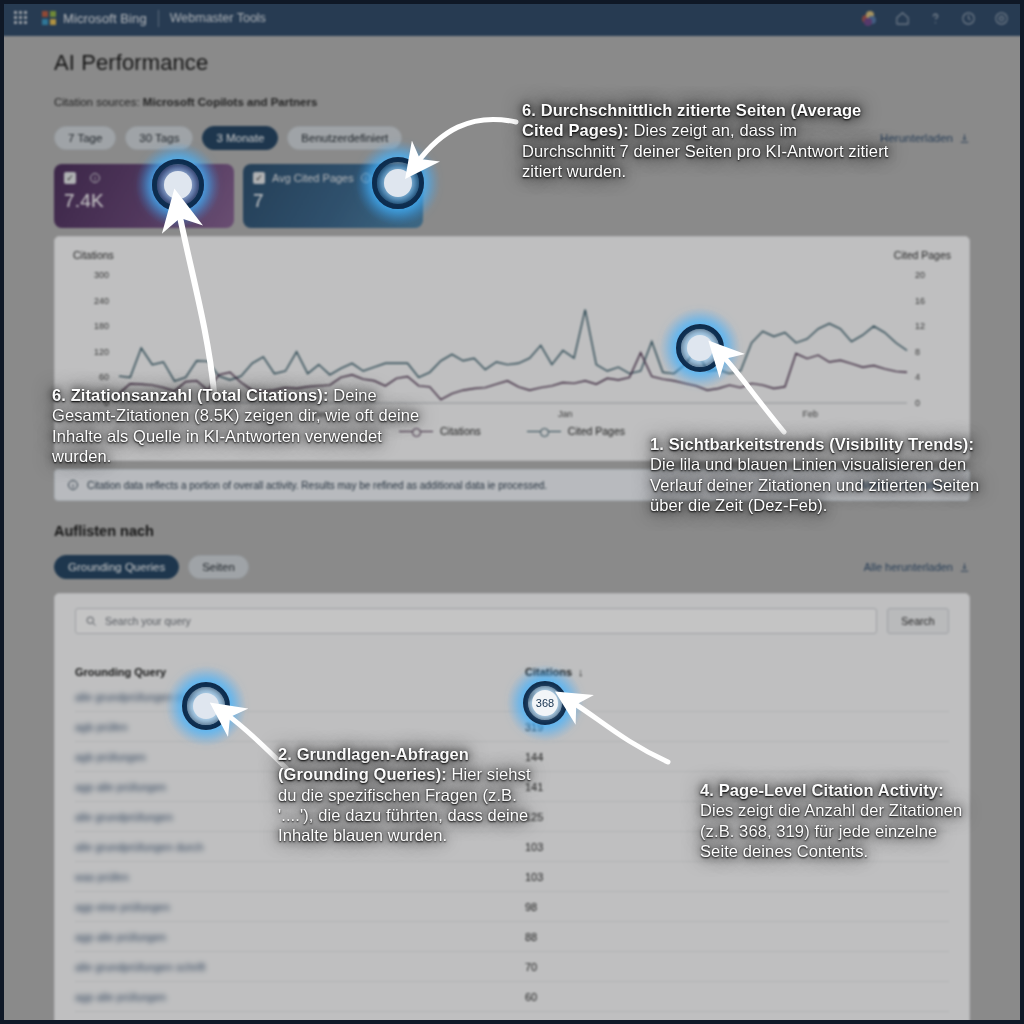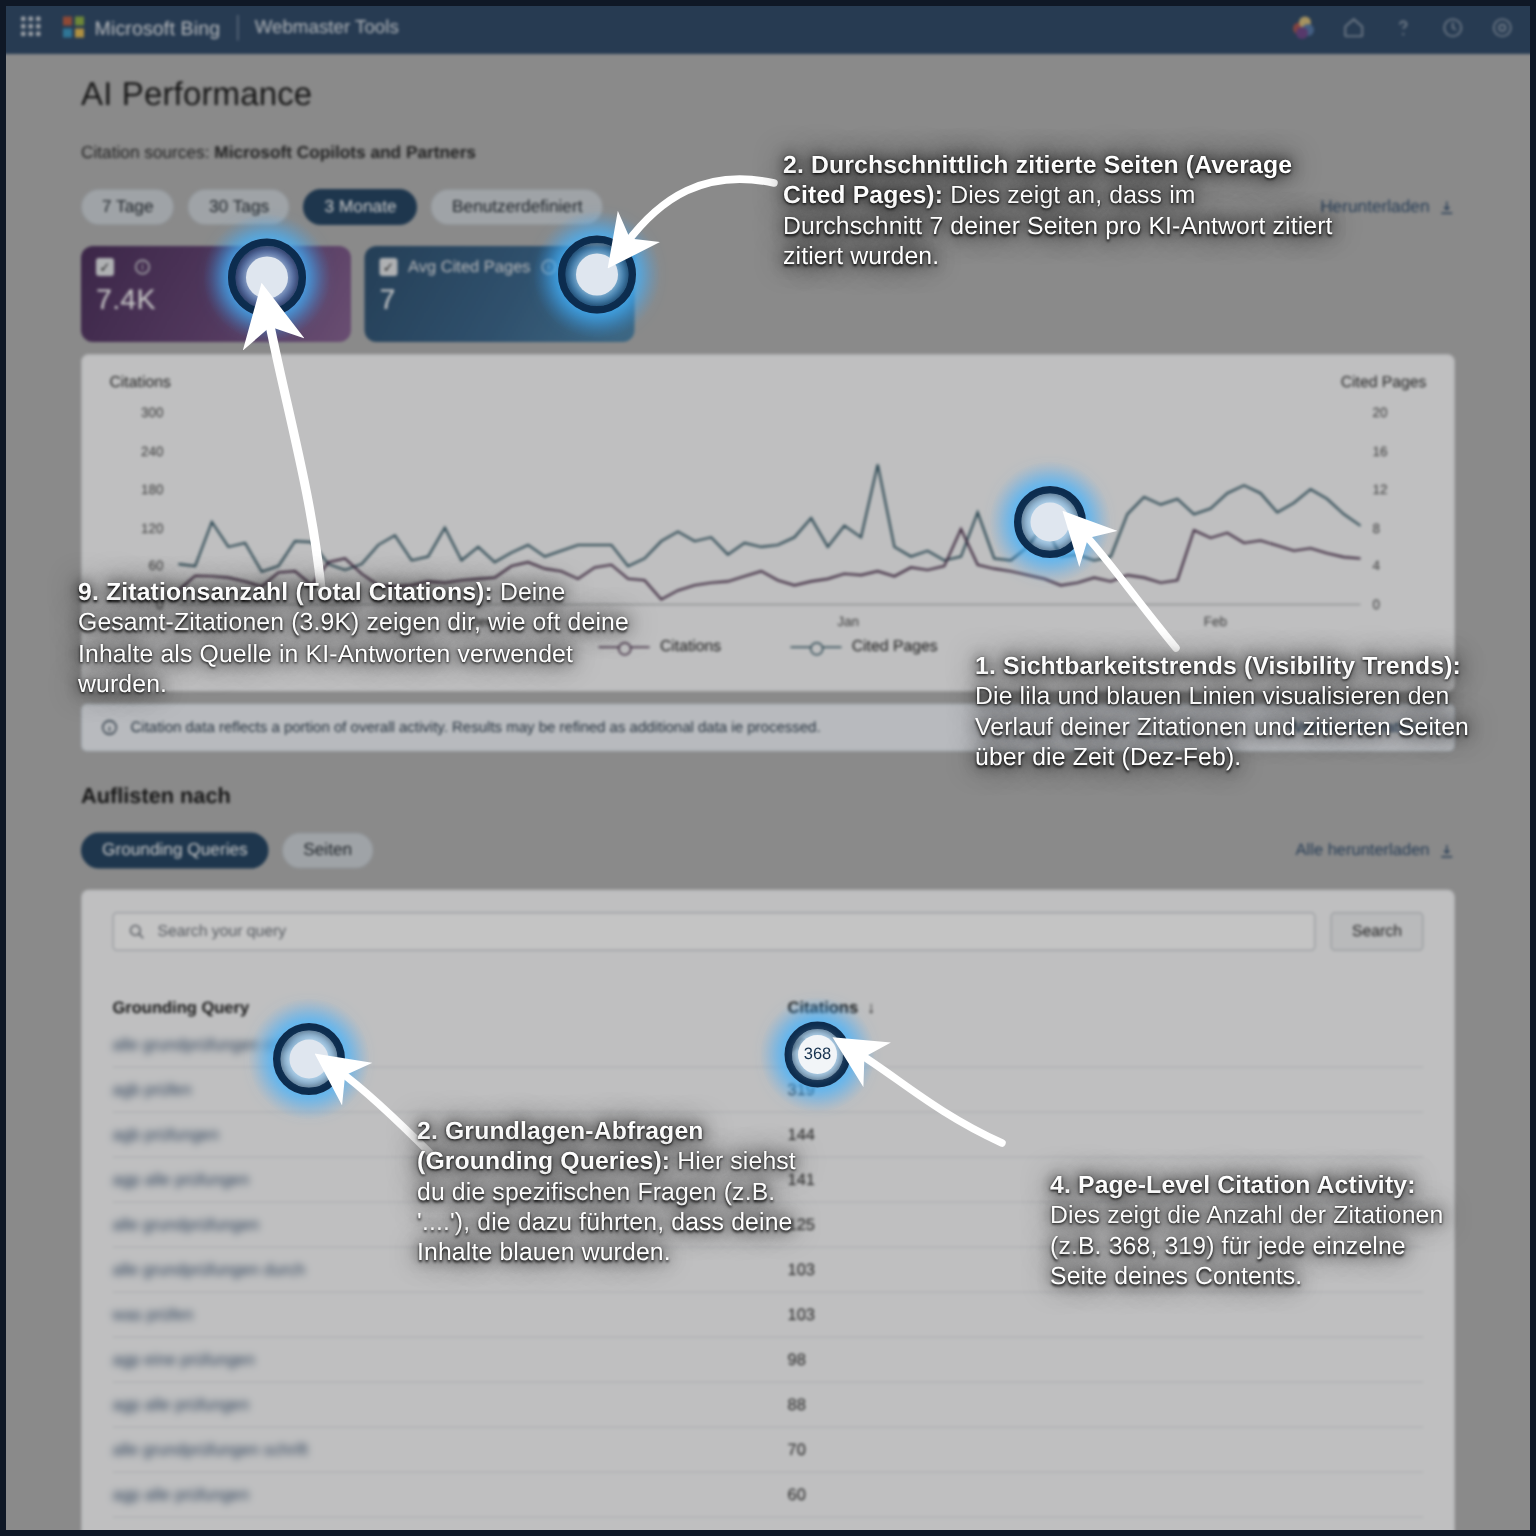--- a/index.html
+++ b/index.html
@@ -440,27 +440,27 @@
   <path d="M214,392 C208,330 190,268 179,212" stroke="#fff" stroke-width="6" fill="none" stroke-linecap="round" marker-end="url(#ah)"></path>
 
   <path d="M784,432 C756,398 738,372 722,355" stroke="#fff" stroke-width="5" fill="none" stroke-linecap="round" marker-end="url(#ah)"></path>
 
   <path d="M290,772 C262,744 240,724 226,714" stroke="#fff" stroke-width="5" fill="none" stroke-linecap="round" marker-end="url(#ah)"></path>
 
   <path d="M668,762 C624,742 598,718 572,702" stroke="#fff" stroke-width="5" fill="none" stroke-linecap="round" marker-end="url(#ah)"></path>
 </svg>
 
 <div class="callout" style="left:522px;top:100px;width:372px">
-  <b>2. Durchschnittlich zitierte Seiten (Average Cited Pages):</b>
+  <b>6. Durchschnittlich zitierte Seiten (Average Cited Pages):</b>
   <span>Dies zeigt an, dass im Durchschnitt 7 deiner Seiten pro KI-Antwort zitiert zitiert wurden.</span>
 </div>
 
 <div class="callout" style="left:52px;top:385px;width:382px">
-  <b>9. Zitationsanzahl (Total Citations):</b>
-  <span>Deine Gesamt-Zitationen (3.9K) zeigen dir, wie oft deine Inhalte als Quelle in KI-Antworten verwendet wurden.</span>
+  <b>6. Zitationsanzahl (Total Citations):</b>
+  <span>Deine Gesamt-Zitationen (8.5K) zeigen dir, wie oft deine Inhalte als Quelle in KI-Antworten verwendet wurden.</span>
 </div>
 
 <div class="callout" style="left:650px;top:434px;width:332px">
   <b>1. Sichtbarkeitstrends (Visibility Trends):</b>
   <span>Die lila und blauen Linien visualisieren den Verlauf deiner Zitationen und zitierten Seiten über die Zeit (Dez-Feb).</span>
 </div>
 
 <div class="callout" style="left:278px;top:744px;width:262px">
   <b>2. Grundlagen-Abfragen (Grounding Queries):</b>
   <span>Hier siehst du die spezifischen Fragen (z.B. '....'), die dazu führten, dass deine Inhalte blauen wurden.</span>

